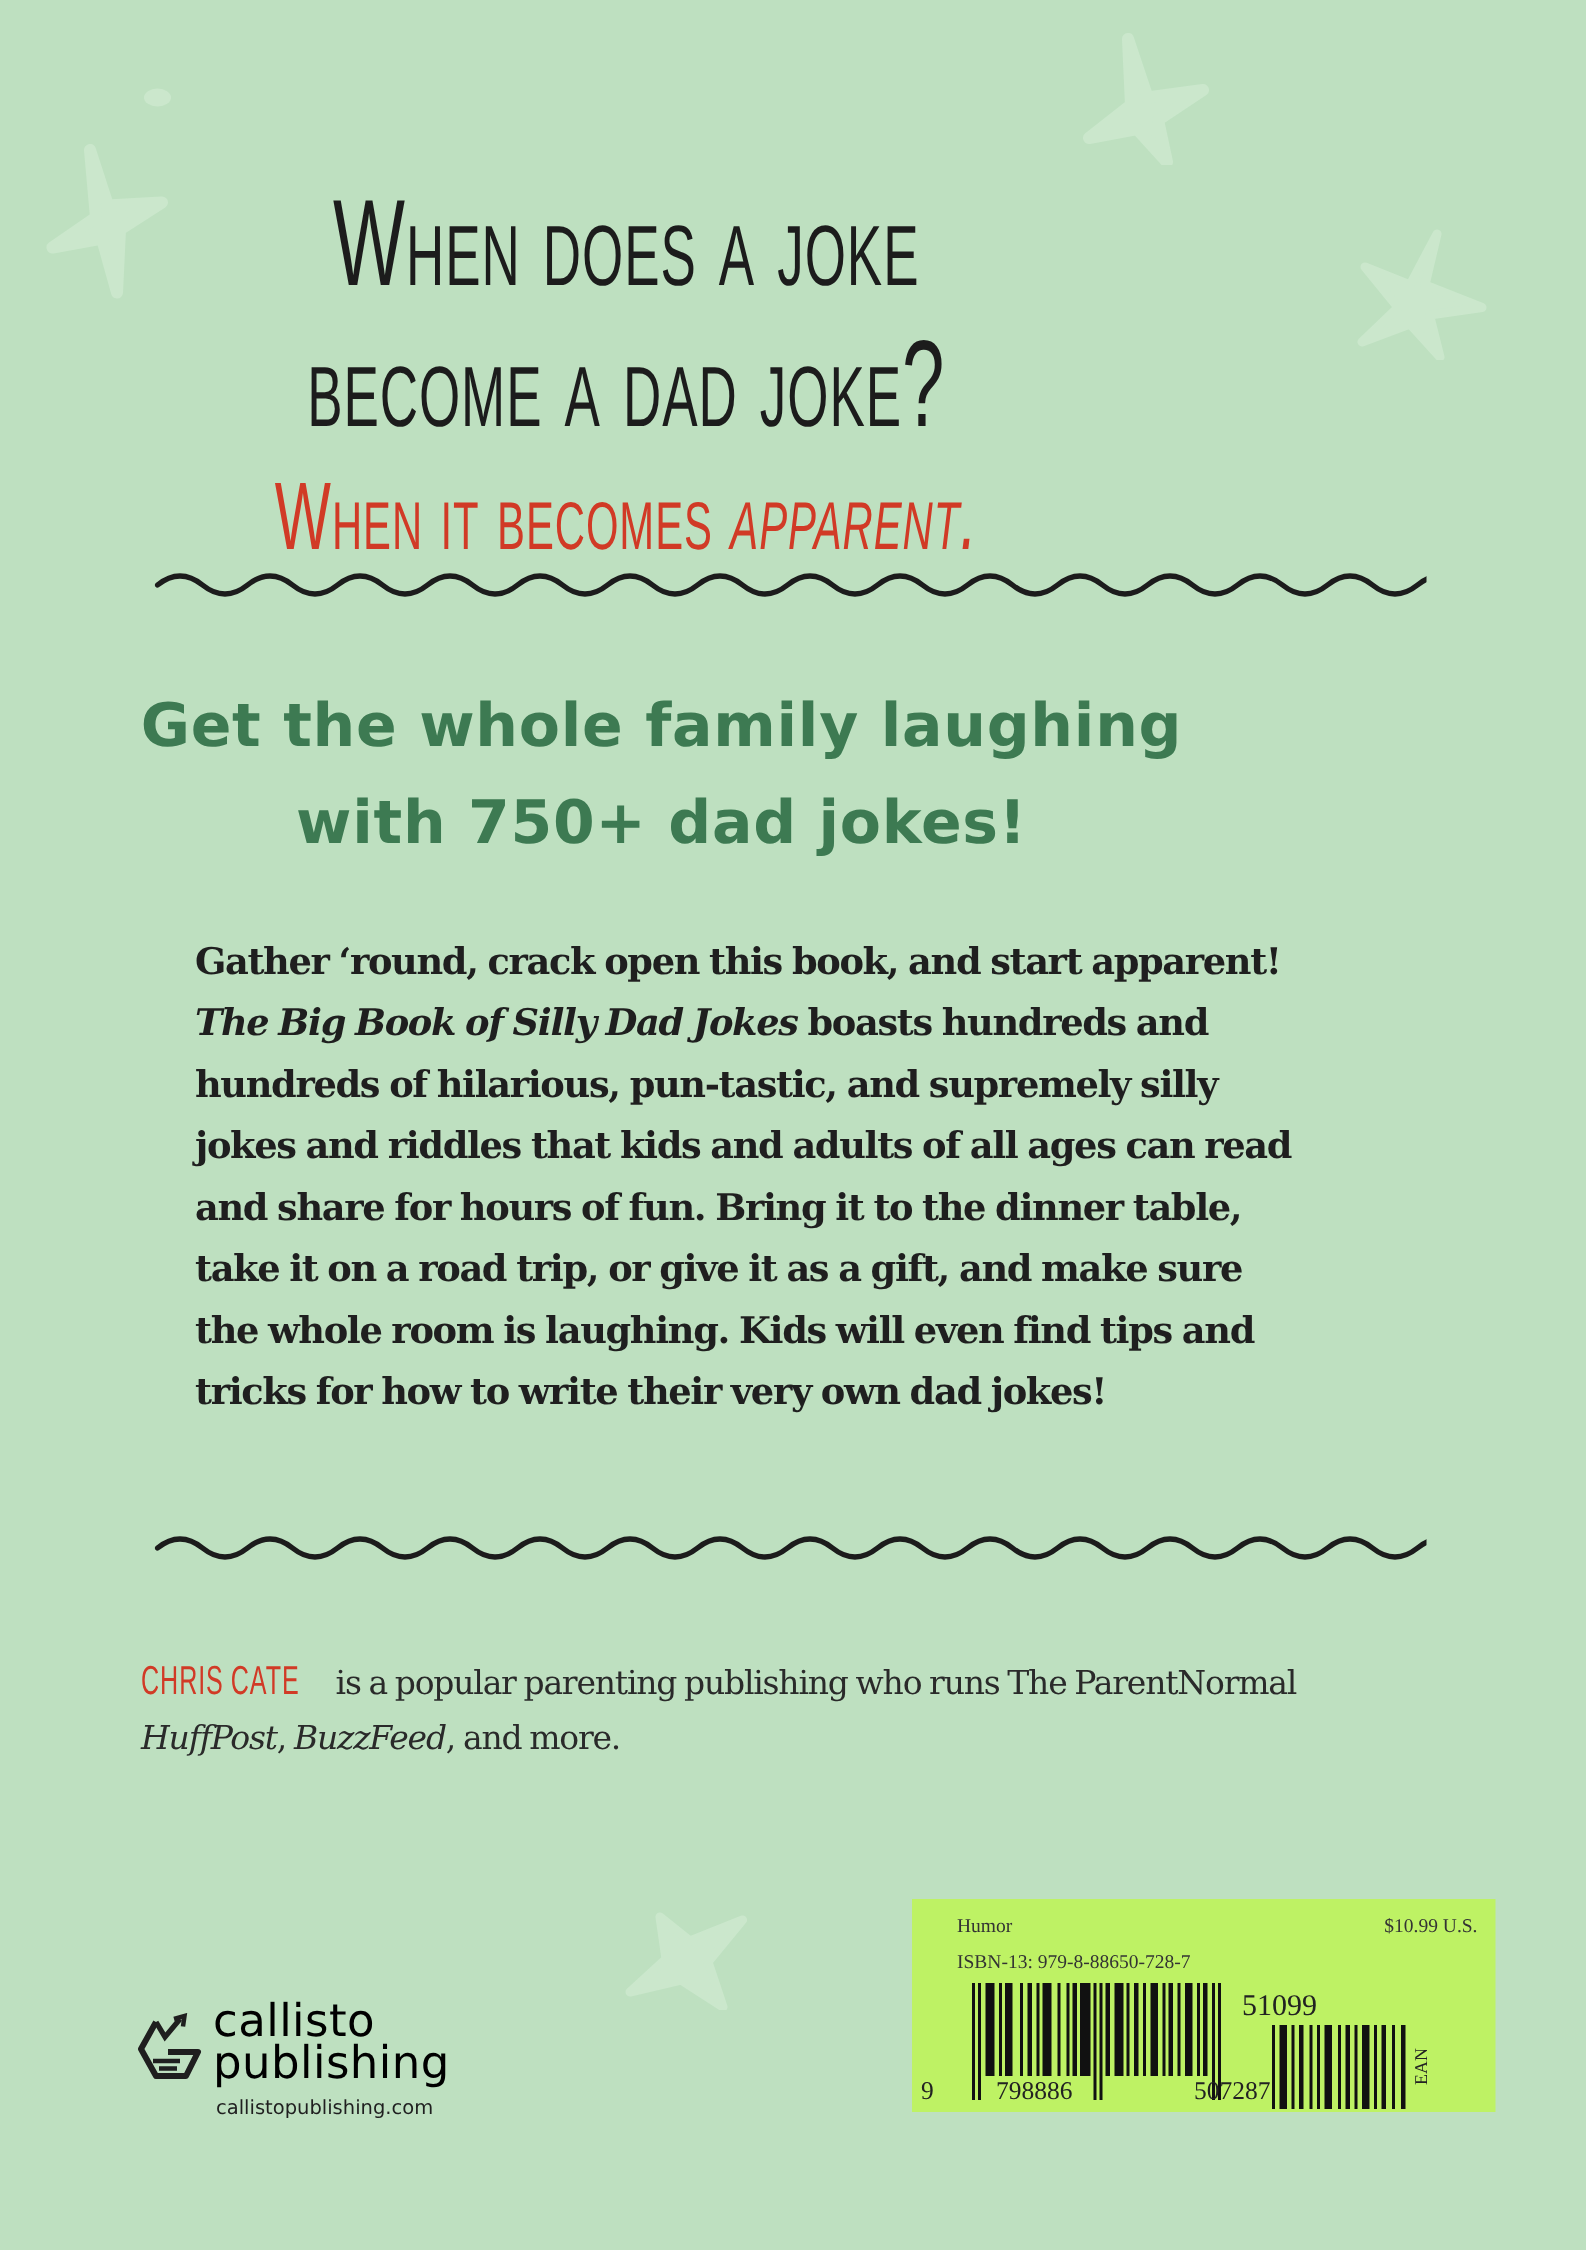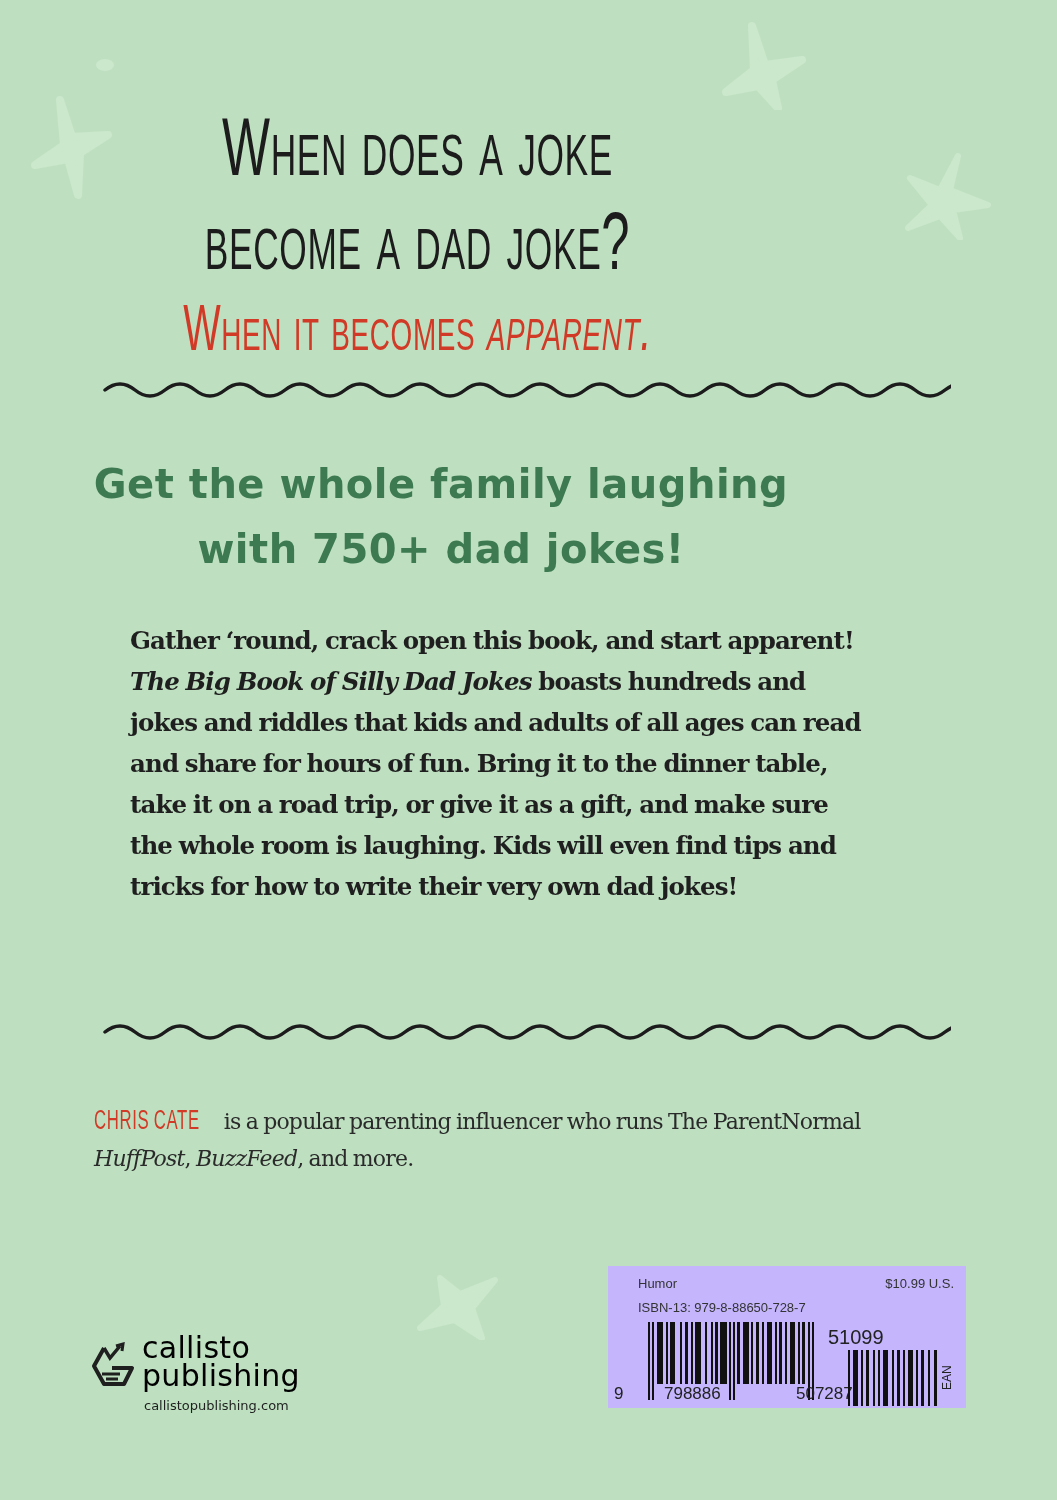--- a/index.html
+++ b/index.html
@@ -6,21 +6,21 @@
     body {
       width: 1057px; height: 1500px; overflow: hidden;
       background: #bee0c0;
       position: relative;
       font-family: "DejaVu Serif", serif;
     }
     .star { position: absolute; opacity: 0.55; }
     .star svg { display: block; }
 
     .headline {
-      position: absolute; left: 0; width: 835px; top: 100px;
+      position: absolute; left: 0; width: 835px; top: 116px;
       text-align: center;
       font-family: "Liberation Sans", sans-serif;
     }
     .hl-line {
       display: block;
       font-family: "Liberation Sans Narrow", "Liberation Sans", sans-serif;
       font-variant: small-caps;
       text-transform: none;
       color: #1c1c1c;
       font-size: 82px;
@@ -97,23 +97,24 @@
       letter-spacing: 0.3px;
     }
     .logo .url {
       position: absolute; left: 54px; top: 58px;
       font-family: "DejaVu Sans", sans-serif;
       color: #1f1f1f; font-size: 13px; white-space: nowrap;
     }
 
     .barcode-box {
       position: absolute; left: 608px; top: 1266px; width: 358px; height: 142px;
-      background: #c4b5fd;
-      font-family: Liberation Sans, sans-serif;
+      background: #bef264;
+      font-family: Liberation Serif, serif;
       color: #333;
+      padding-left: 31px;
     }
     .bc-genre { position: absolute; left: 30px; top: 10px; font-size: 13px; }
     .bc-price { position: absolute; right: 12px; top: 10px; font-size: 13px; }
     .bc-isbn { position: absolute; left: 30px; top: 34px; font-size: 13px; }
     .bc-bars-main { position: absolute; left: 30px; top: 56px; }
     .bc-digit { position: absolute; font-size: 17px; color: #222; top: 118px; }
     .bc-addon-num { position: absolute; left: 220px; top: 60px; font-size: 20px; color: #222; }
     .bc-bars-addon { position: absolute; left: 240px; top: 84px; }
     .bc-ean {
       position: absolute; left: 332px; top: 96px; font-size: 12px; color: #222;
@@ -162,35 +163,36 @@
 </div>
 
 <div class="tagline">
   <div>Get the whole family laughing</div>
   <div>with 750+ dad jokes!</div>
 </div>
 
 <div class="blurb">
   <p>Gather ‘round, crack open this book, and start apparent!</p>
   <p><em>The Big Book of Silly Dad Jokes</em><span> boasts hundreds and</span></p>
+  <p>hundreds of hilarious, pun-tastic, and supremely silly</p>
   <p>jokes and riddles that kids and adults of all ages can read</p>
   <p>and share for hours of fun. Bring it to the dinner table,</p>
   <p>take it on a road trip, or give it as a gift, and make sure</p>
   <p>the whole room is laughing. Kids will even find tips and</p>
   <p>tricks for how to write their very own dad jokes!</p>
 </div>
 
 <div class="wave" style="top:1018px;">
   <svg width="848" height="28" viewBox="0 0 848 28">
     <path d="M2 14 q15 -12 30 0 t30 0 t30 0 t30 0 t30 0 t30 0 t30 0 t30 0 t30 0 t30 0 t30 0 t30 0 t30 0 t30 0 t30 0 t30 0 t30 0 t30 0 t30 0 t30 0 t30 0 t30 0 t30 0 t30 0 t30 0 t30 0 t30 0 t30 0 t30 0" fill="none" stroke="#1c1c1c" stroke-width="3.5" stroke-linecap="round"></path>
   </svg>
 </div>
 
 <div class="bio">
-  <p><span class="author" style="text-transform:uppercase;">Chris Cate</span><span> is a popular parenting influencer who runs The ParentNormal</span></p>
+  <p><span class="author" style="text-transform:uppercase;">Chris Cate</span><span> is a popular parenting publishing who runs The ParentNormal</span></p>
   <p><em>HuffPost</em><span>, </span><em>BuzzFeed</em><span>, and more.</span></p>
 </div>
 
 <div class="logo">
   <div class="mark">
     <svg width="46" height="48" viewBox="0 0 46 48">
       <path d="M14 6 L4 24 L14 42 L34 42 L42 26 L22 26" fill="none" stroke="#1f1f1f" stroke-width="4" stroke-linejoin="round"></path>
       <path d="M12 32 L30 32 M16 37 L28 37" stroke="#1f1f1f" stroke-width="3"></path>
       <path d="M14 6 L20 16 L30 4" fill="none" stroke="#1f1f1f" stroke-width="3.5"></path>
       <path d="M26 4 L33 2 L32 9" fill="none" stroke="#1f1f1f" stroke-width="3"></path>

